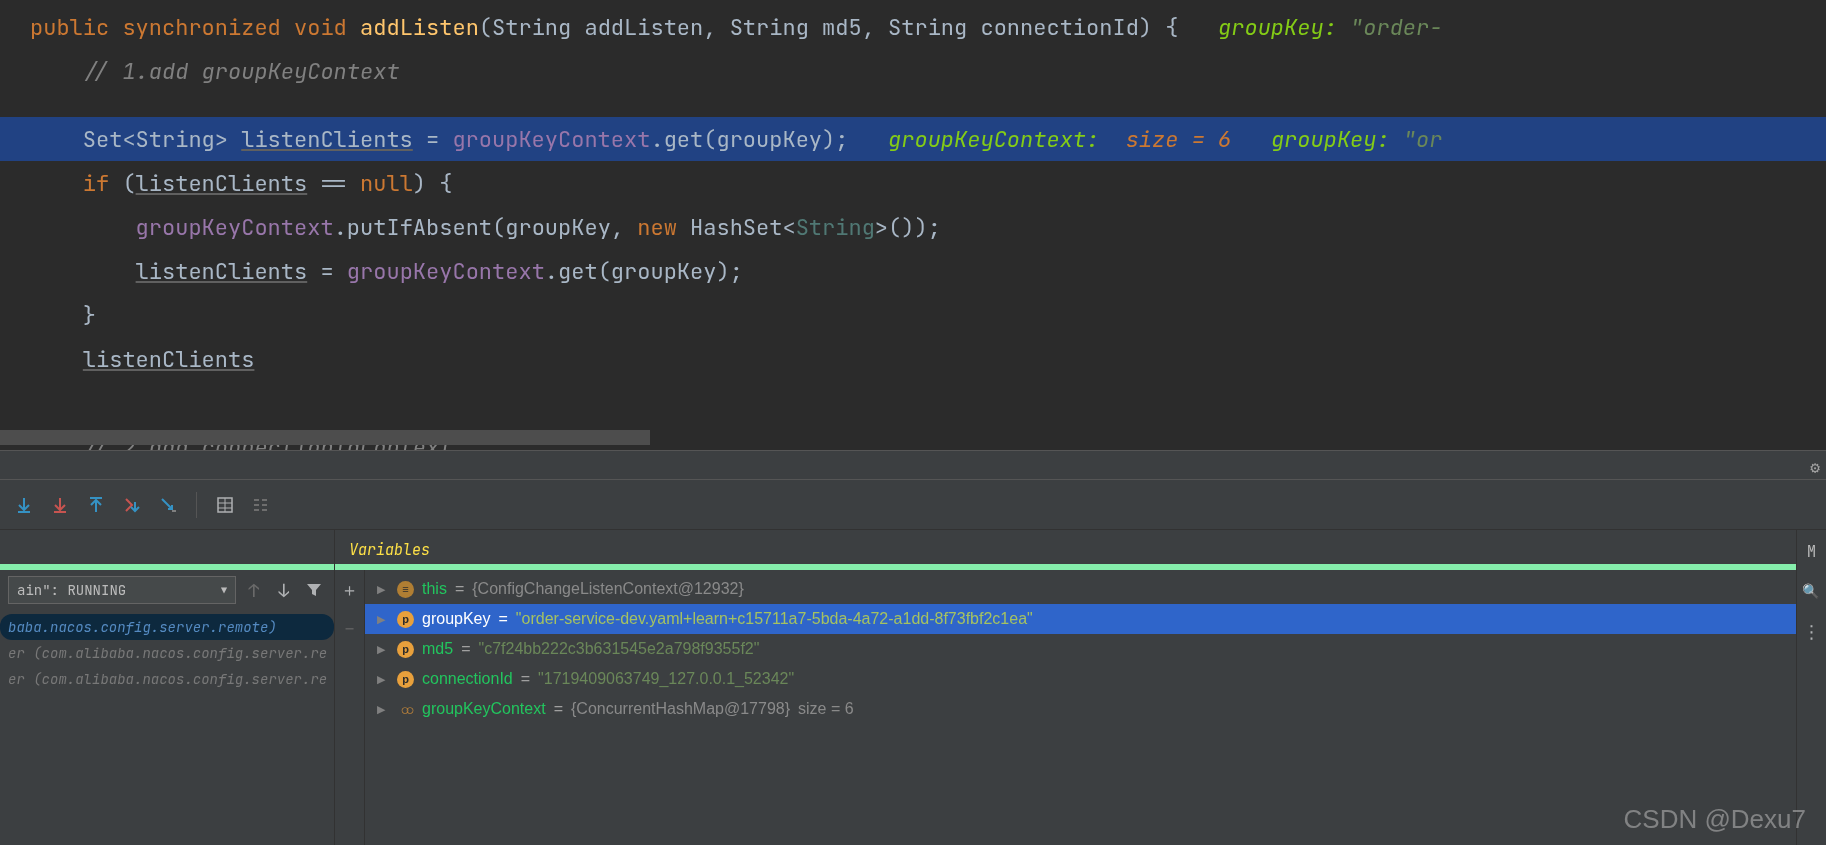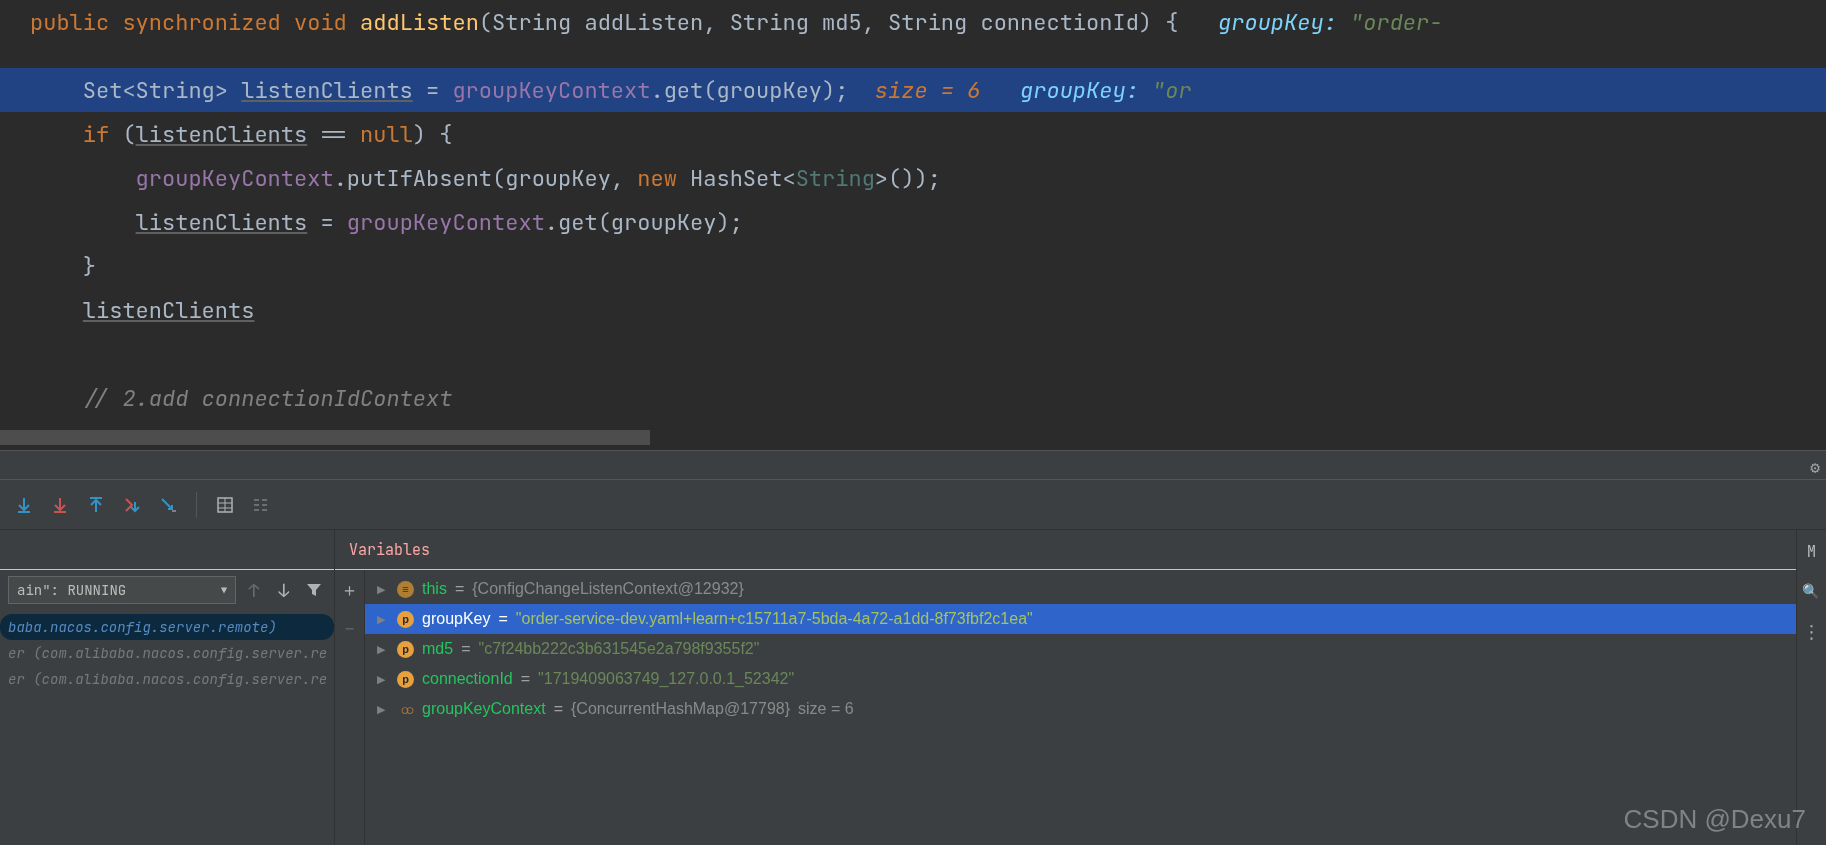--- a/index.html
+++ b/index.html
@@ -10,38 +10,39 @@
     width: 1826px;
     height: 845px;
     overflow: hidden;
     font-size: 20px;
     position: relative;
   }
   .editor {
     background: #2b2b2b;
     height: 450px;
     overflow:hidden;
+    padding-top:5px;
   }
   .code-line {
     height: 44px;
     padding-left: 30px;
     white-space: pre;
     display:flex;
     align-items:center;
     font-size:22px;
   }
   .code-line.hl {
     background: #214283;
     margin-top: 24px;
   }
   .kw { color: #cc7832; }
   .method { color: #ffc66d; }
   .var { color: #9876aa; }
   .comment { color: #808080; font-style: italic; }
-  .inline { color: #7dd3fc; font-style: italic; }
+  .inline { color: #84cc16; font-style: italic; }
   .inline-size { color:#cc7832; font-style:italic;}
   .inline-str { color:#6a8759; font-style:italic;}
   .underline { text-decoration: underline; text-decoration-color:#606060;}
   .generic { color:#507874;}
   .scroll-thumb {
     position:absolute;
     left:0; top:430px;
     height:15px;
     width:650px;
     background:#4d4d4d;
@@ -99,23 +100,24 @@
   }
   .frames-panel {
     width:335px;
     background:#3c3f41;
     border-right:1px solid #323232;
     font-size:15px;
   }
   .var-header {
     height:40px;
     padding:10px 14px;
-    color:#fca5a5;
+    color:#fde047;
     font-size:15px;
-    border-bottom:1px solid #86efac;
+    border-bottom:6px solid #86efac;
+    font-style:italic;
   }
   .frames-header {
     height:40px;
     display:flex;
     align-items:center;
     padding:0 8px;
     gap:6px;
   }
   .frames-dropdown {
     flex:1;
@@ -235,21 +237,22 @@
     font-family:sans-serif;
     opacity:0.6;
     pointer-events:none;
   }
 </style>
 </head>
 <body>
 
 <div class="editor">
   <div class="code-line"><span class="kw">public </span><span class="kw">synchronized </span><span class="kw">void </span><span class="method">addListen</span><span>(String addListen, String md5, String connectionId) {</span><span class="inline">   groupKey: </span><span class="inline-str">"order-</span></div>
-  <div class="code-line hl"><span>    Set&lt;String&gt; </span><span class="underline">listenClients</span><span> = </span><span class="var">groupKeyContext</span><span>.get(groupKey);</span><span class="inline-size">  size = 6</span><span class="inline">   groupKey: </span><span class="inline-str">"or</span></div>
+  <div class="code-line"><span class="comment">    // 1.add groupKeyContext</span></div>
+  <div class="code-line hl"><span>    Set&lt;String&gt; </span><span class="underline">listenClients</span><span> = </span><span class="var">groupKeyContext</span><span>.get(groupKey);</span><span class="inline">   groupKeyContext:</span><span class="inline-size">  size = 6</span><span class="inline">   groupKey: </span><span class="inline-str">"or</span></div>
   <div class="code-line"><span class="kw">    if </span><span>(</span><span class="underline">listenClients</span><span> == </span><span class="kw">null</span><span>) {</span></div>
   <div class="code-line"><span>        </span><span class="var">groupKeyContext</span><span>.putIfAbsent(groupKey, </span><span class="kw">new </span><span>HashSet&lt;</span><span class="generic">String</span><span>&gt;());</span></div>
   <div class="code-line"><span>        </span><span class="underline">listenClients</span><span> = </span><span class="var">groupKeyContext</span><span>.get(groupKey);</span></div>
   <div class="code-line"><span>    }</span></div>
   <div class="code-line"><span>    </span><span class="underline">listenClients</span></div>
   <div class="code-line"></div>
   <div class="code-line"><span class="comment">    // 2.add connectionIdContext</span></div>
   <div class="scroll-thumb"></div>
 </div>
 

